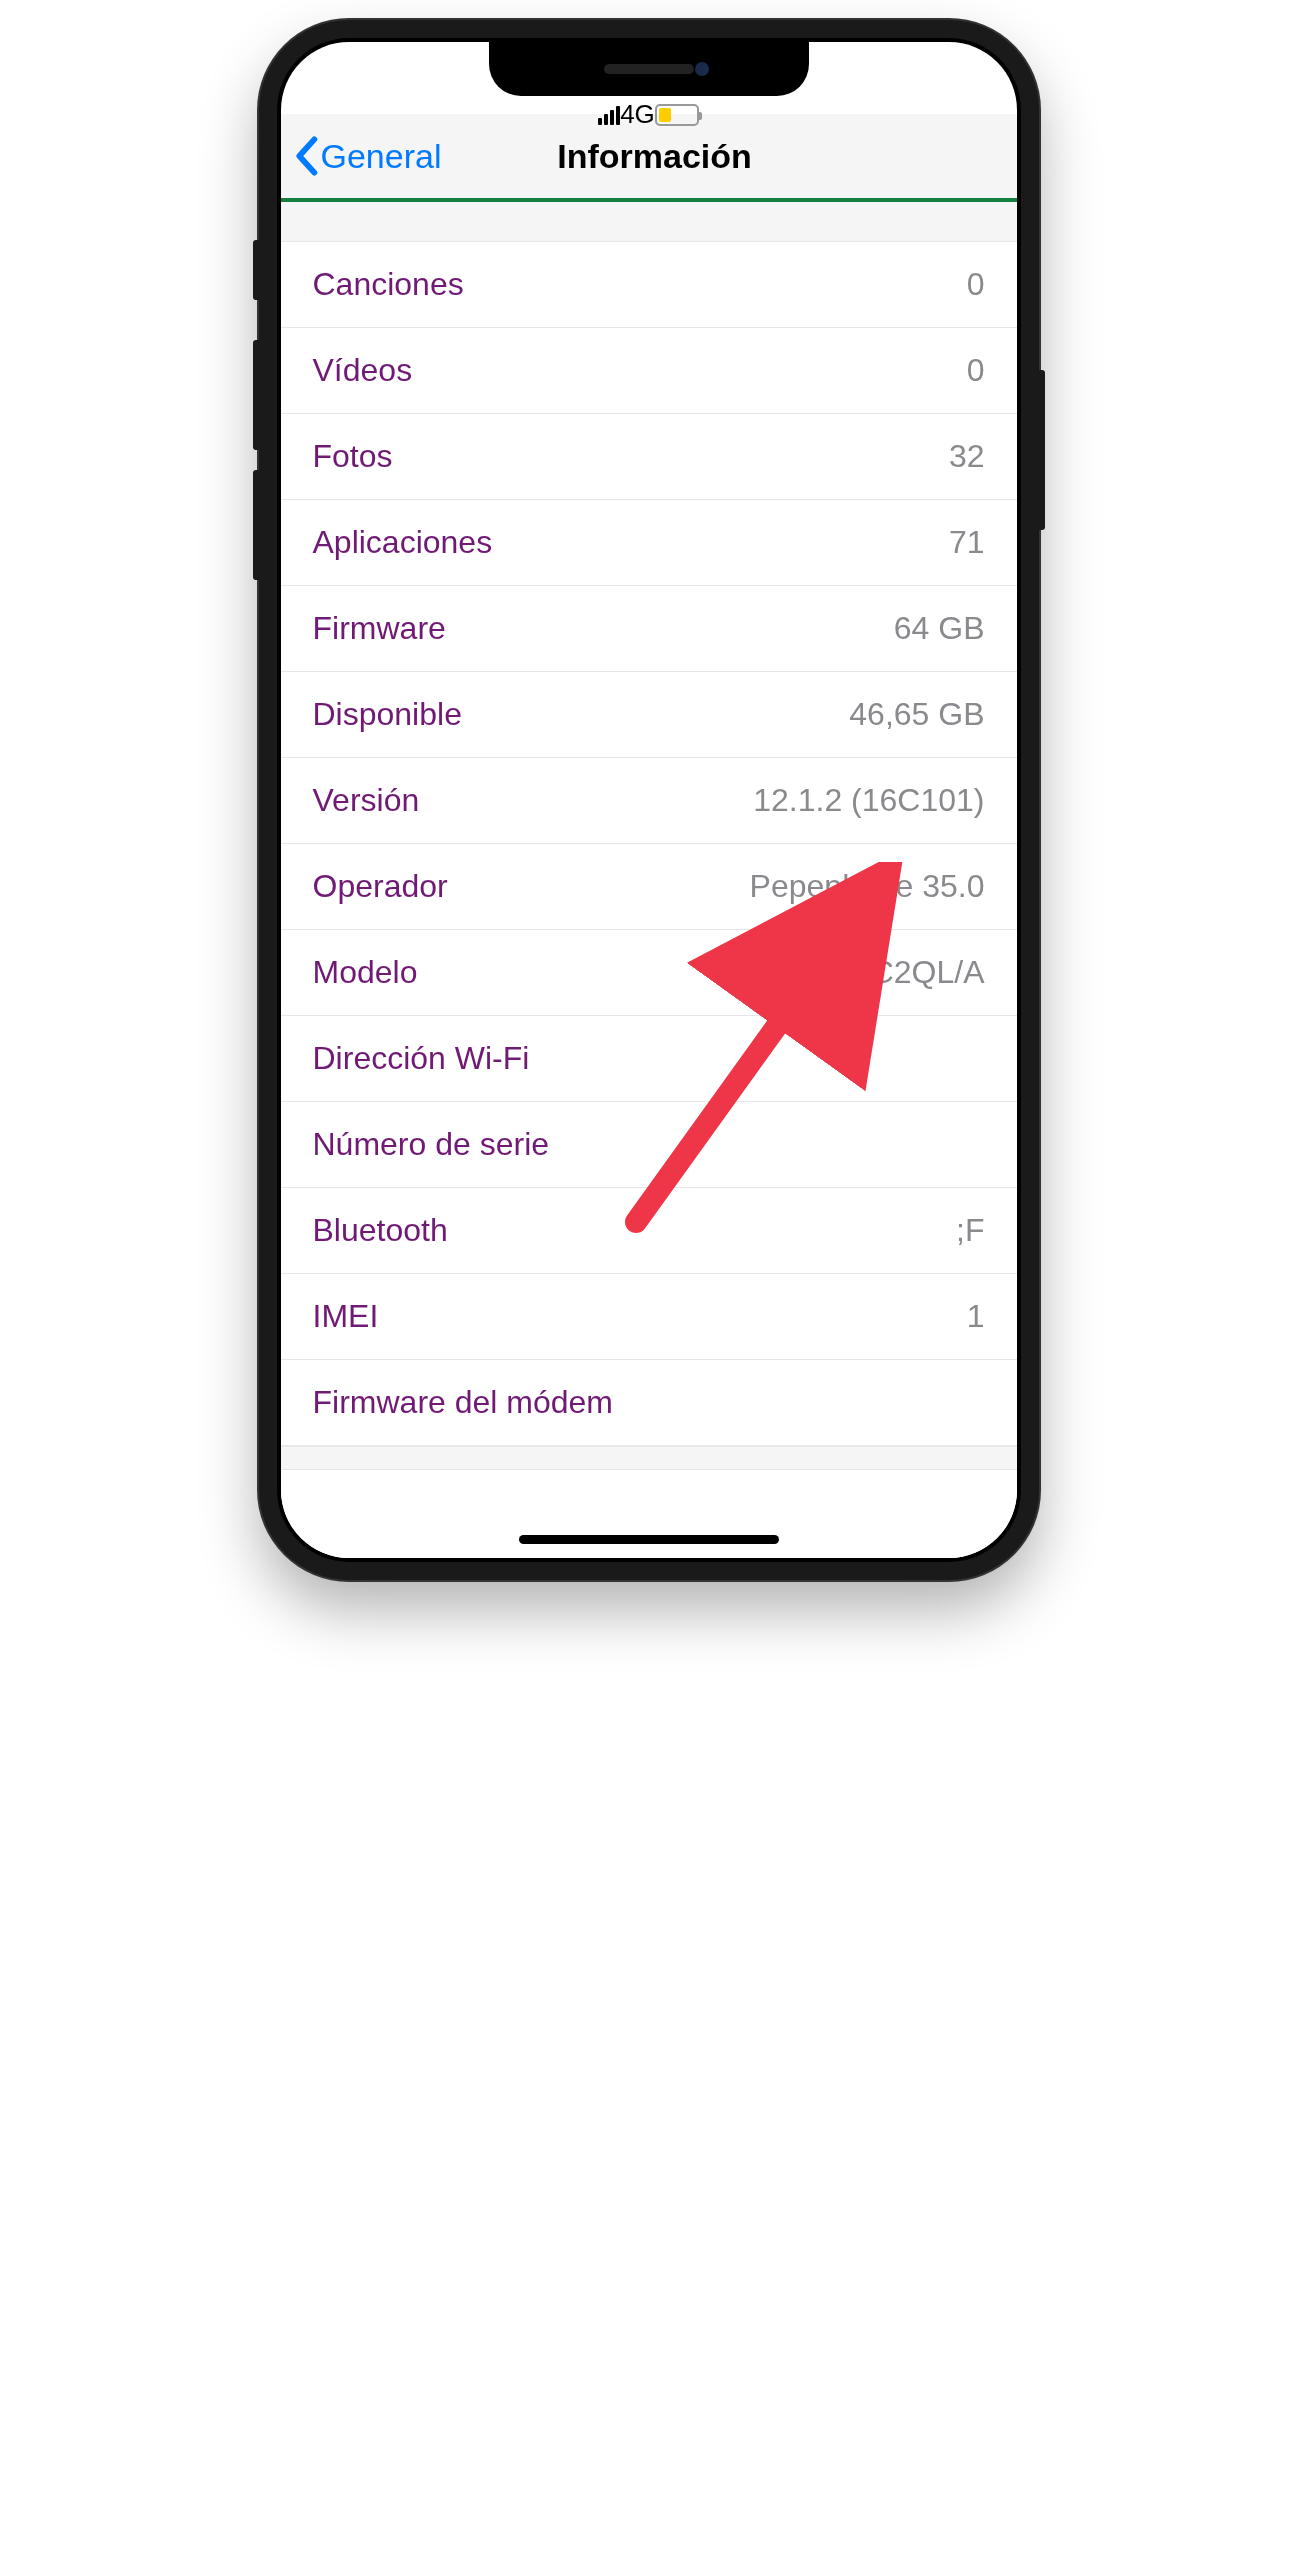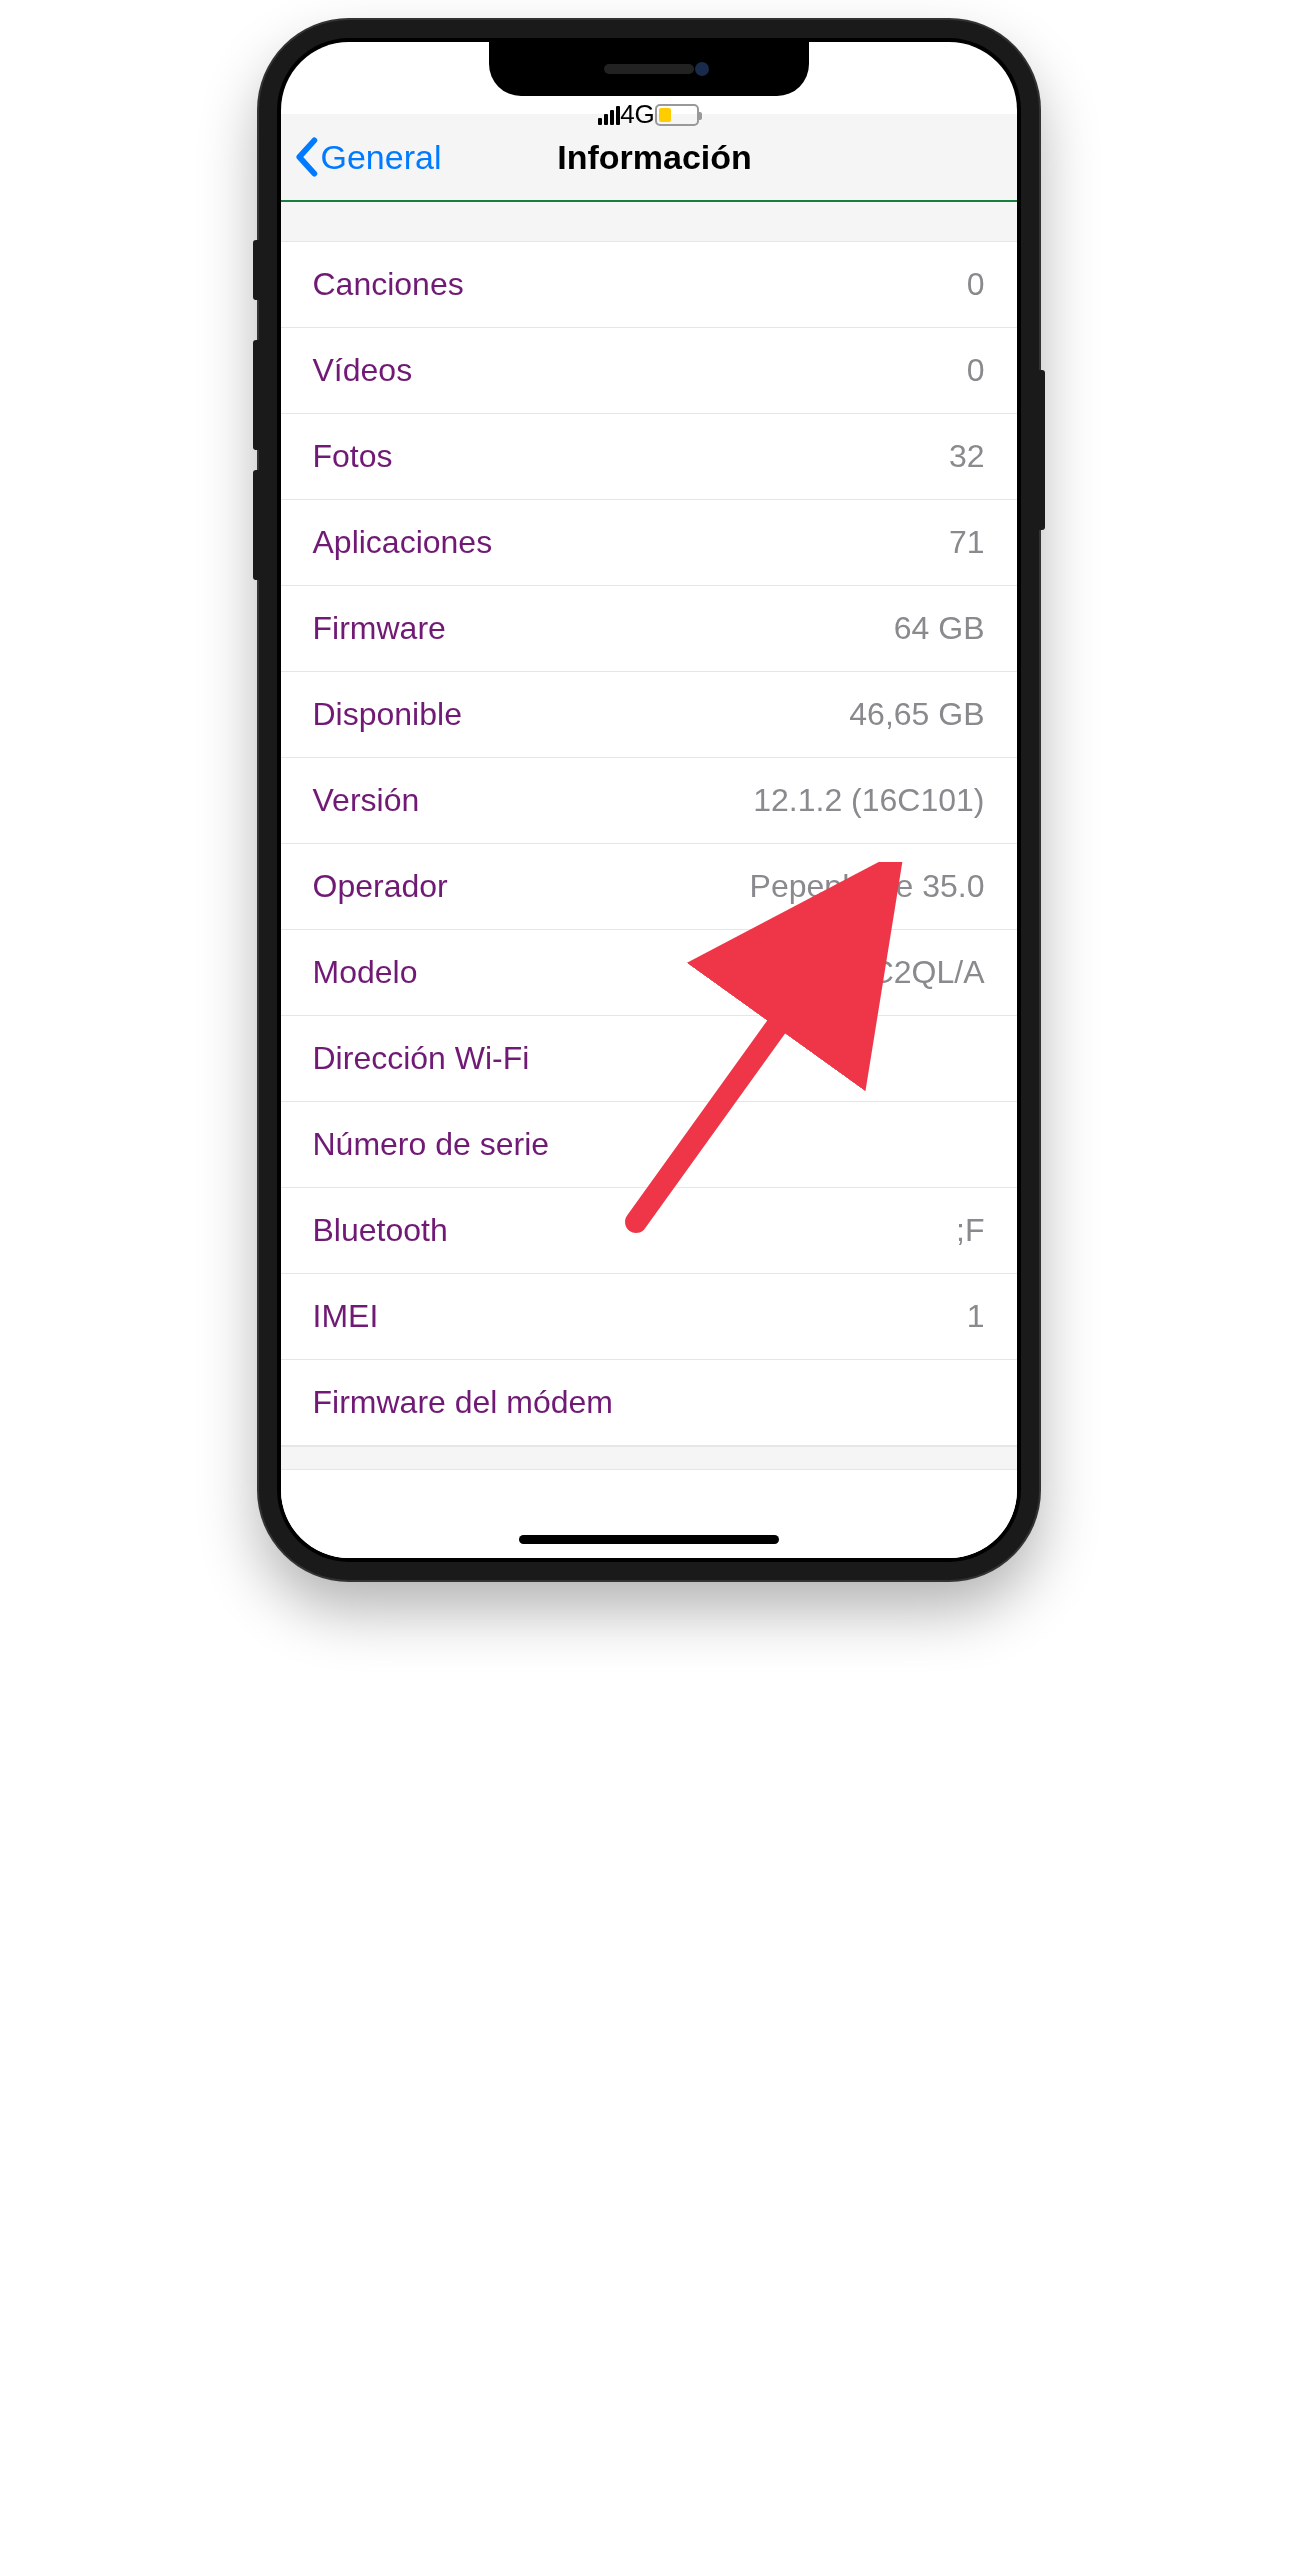--- a/index.html
+++ b/index.html
@@ -88,21 +88,21 @@
       border: 2px solid #999; border-radius: 5px;
       position: relative; display: flex; align-items: center; padding: 2px;
     }
     .battery::after { content: ""; position: absolute; right: -5px; top: 6px; width: 3px; height: 8px; background: #999; border-radius: 0 2px 2px 0; }
     .battery-fill { width: 35%; height: 100%; background: #ffcc00; border-radius: 2px; }
     .nav-bar {
       position: absolute;
       top: 72px; left: 0; right: 0;
       height: 88px;
       background: #f5f5f6;
-      border-bottom: 2px solid #15803d;
+      border-bottom: 4px solid #15803d;
       display: flex;
       align-items: center;
       padding: 0 14px;
     }
     .nav-back {
       display: flex;
       align-items: center;
       color: #007aff;
       font-size: 34px;
       cursor: pointer;

